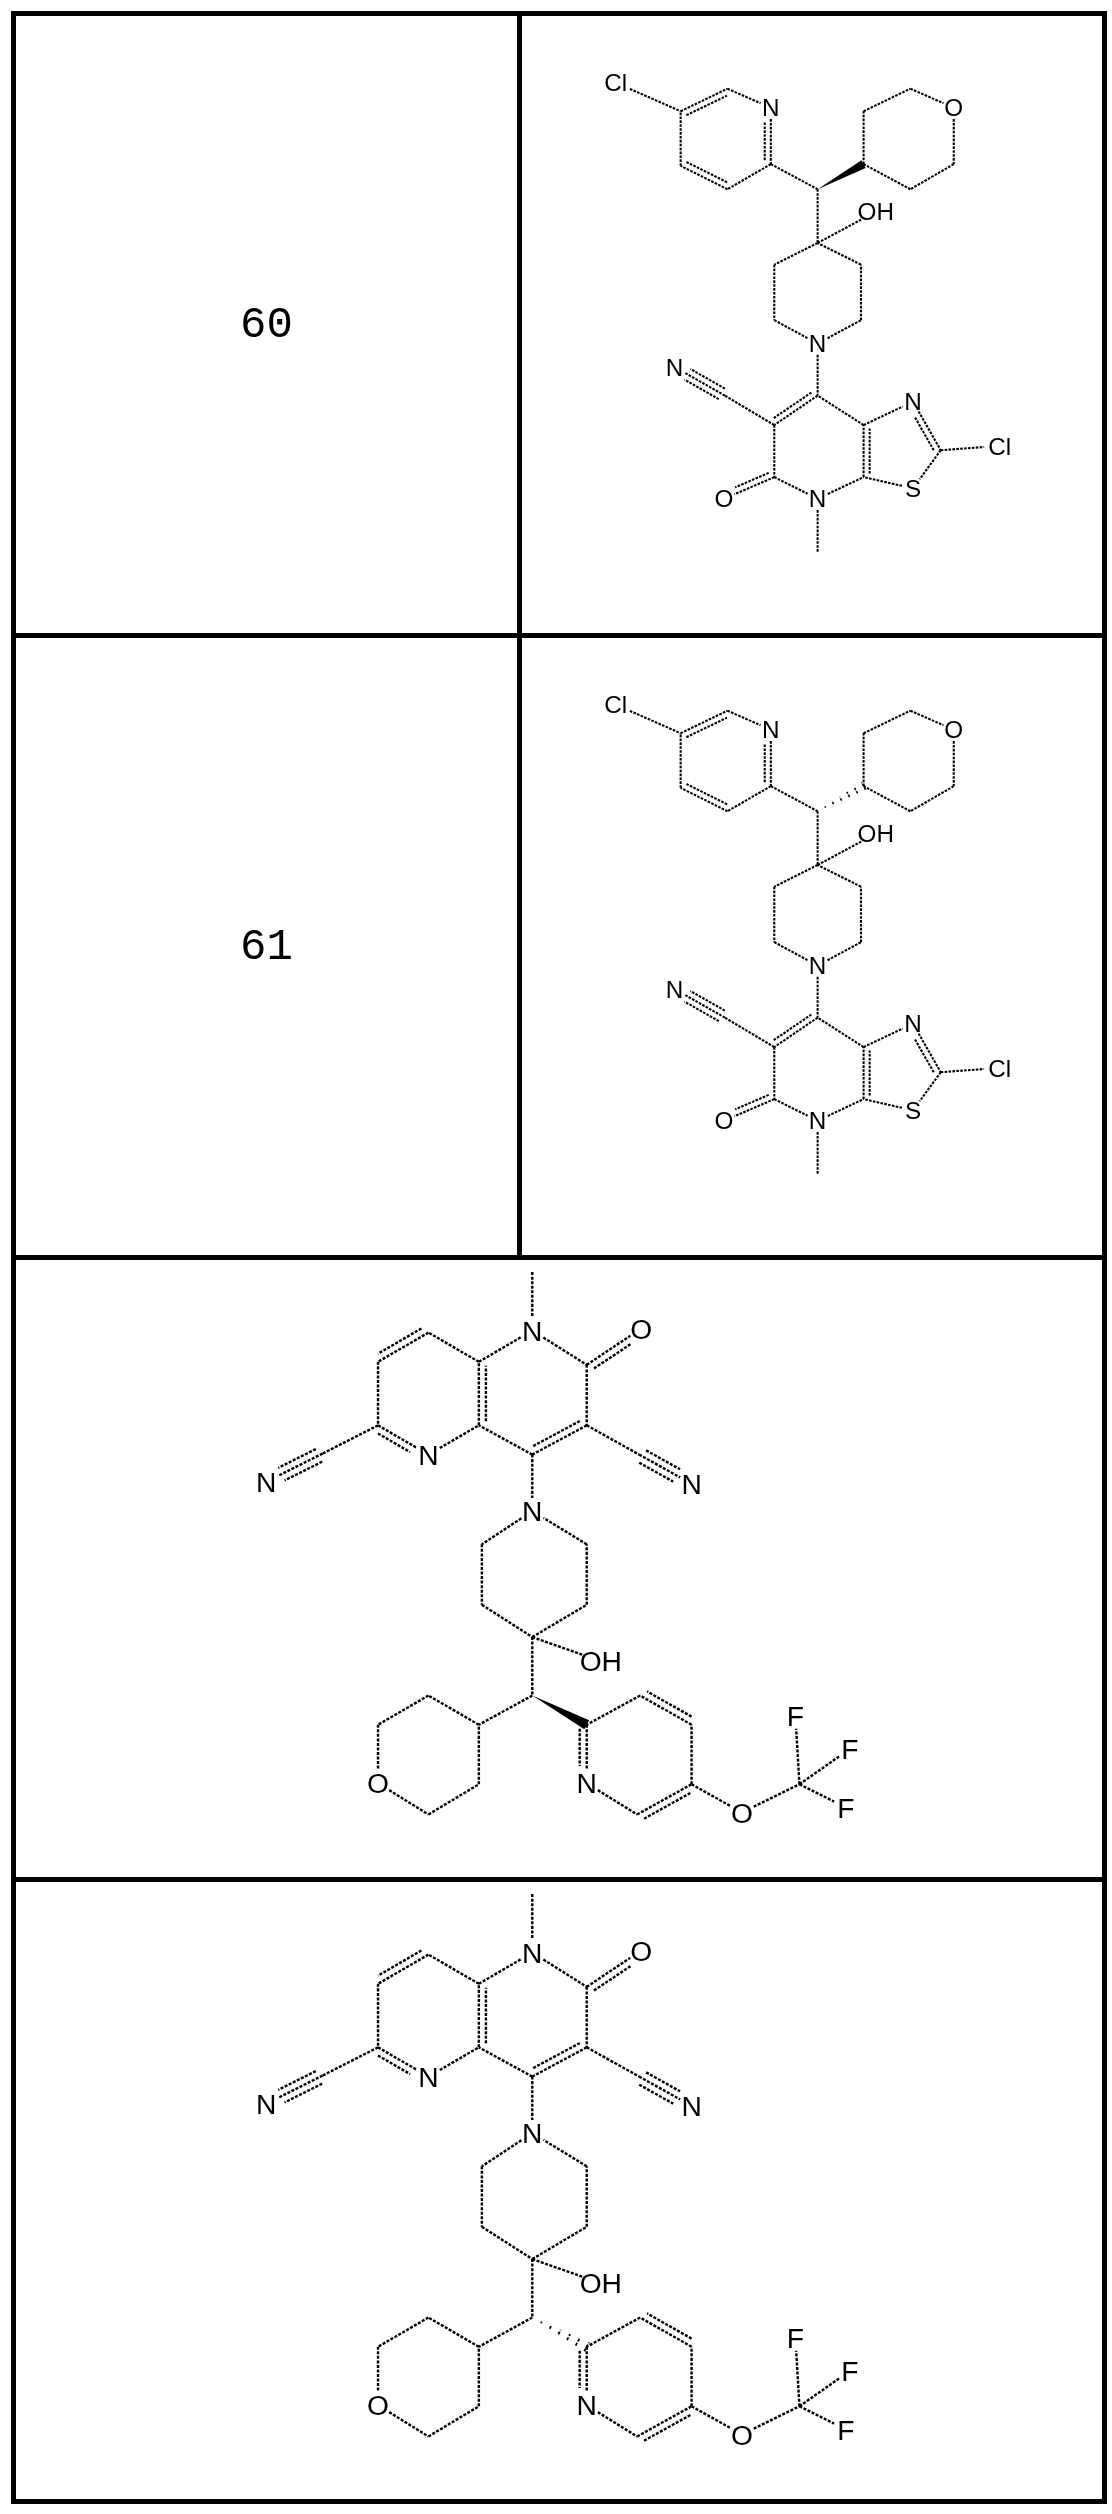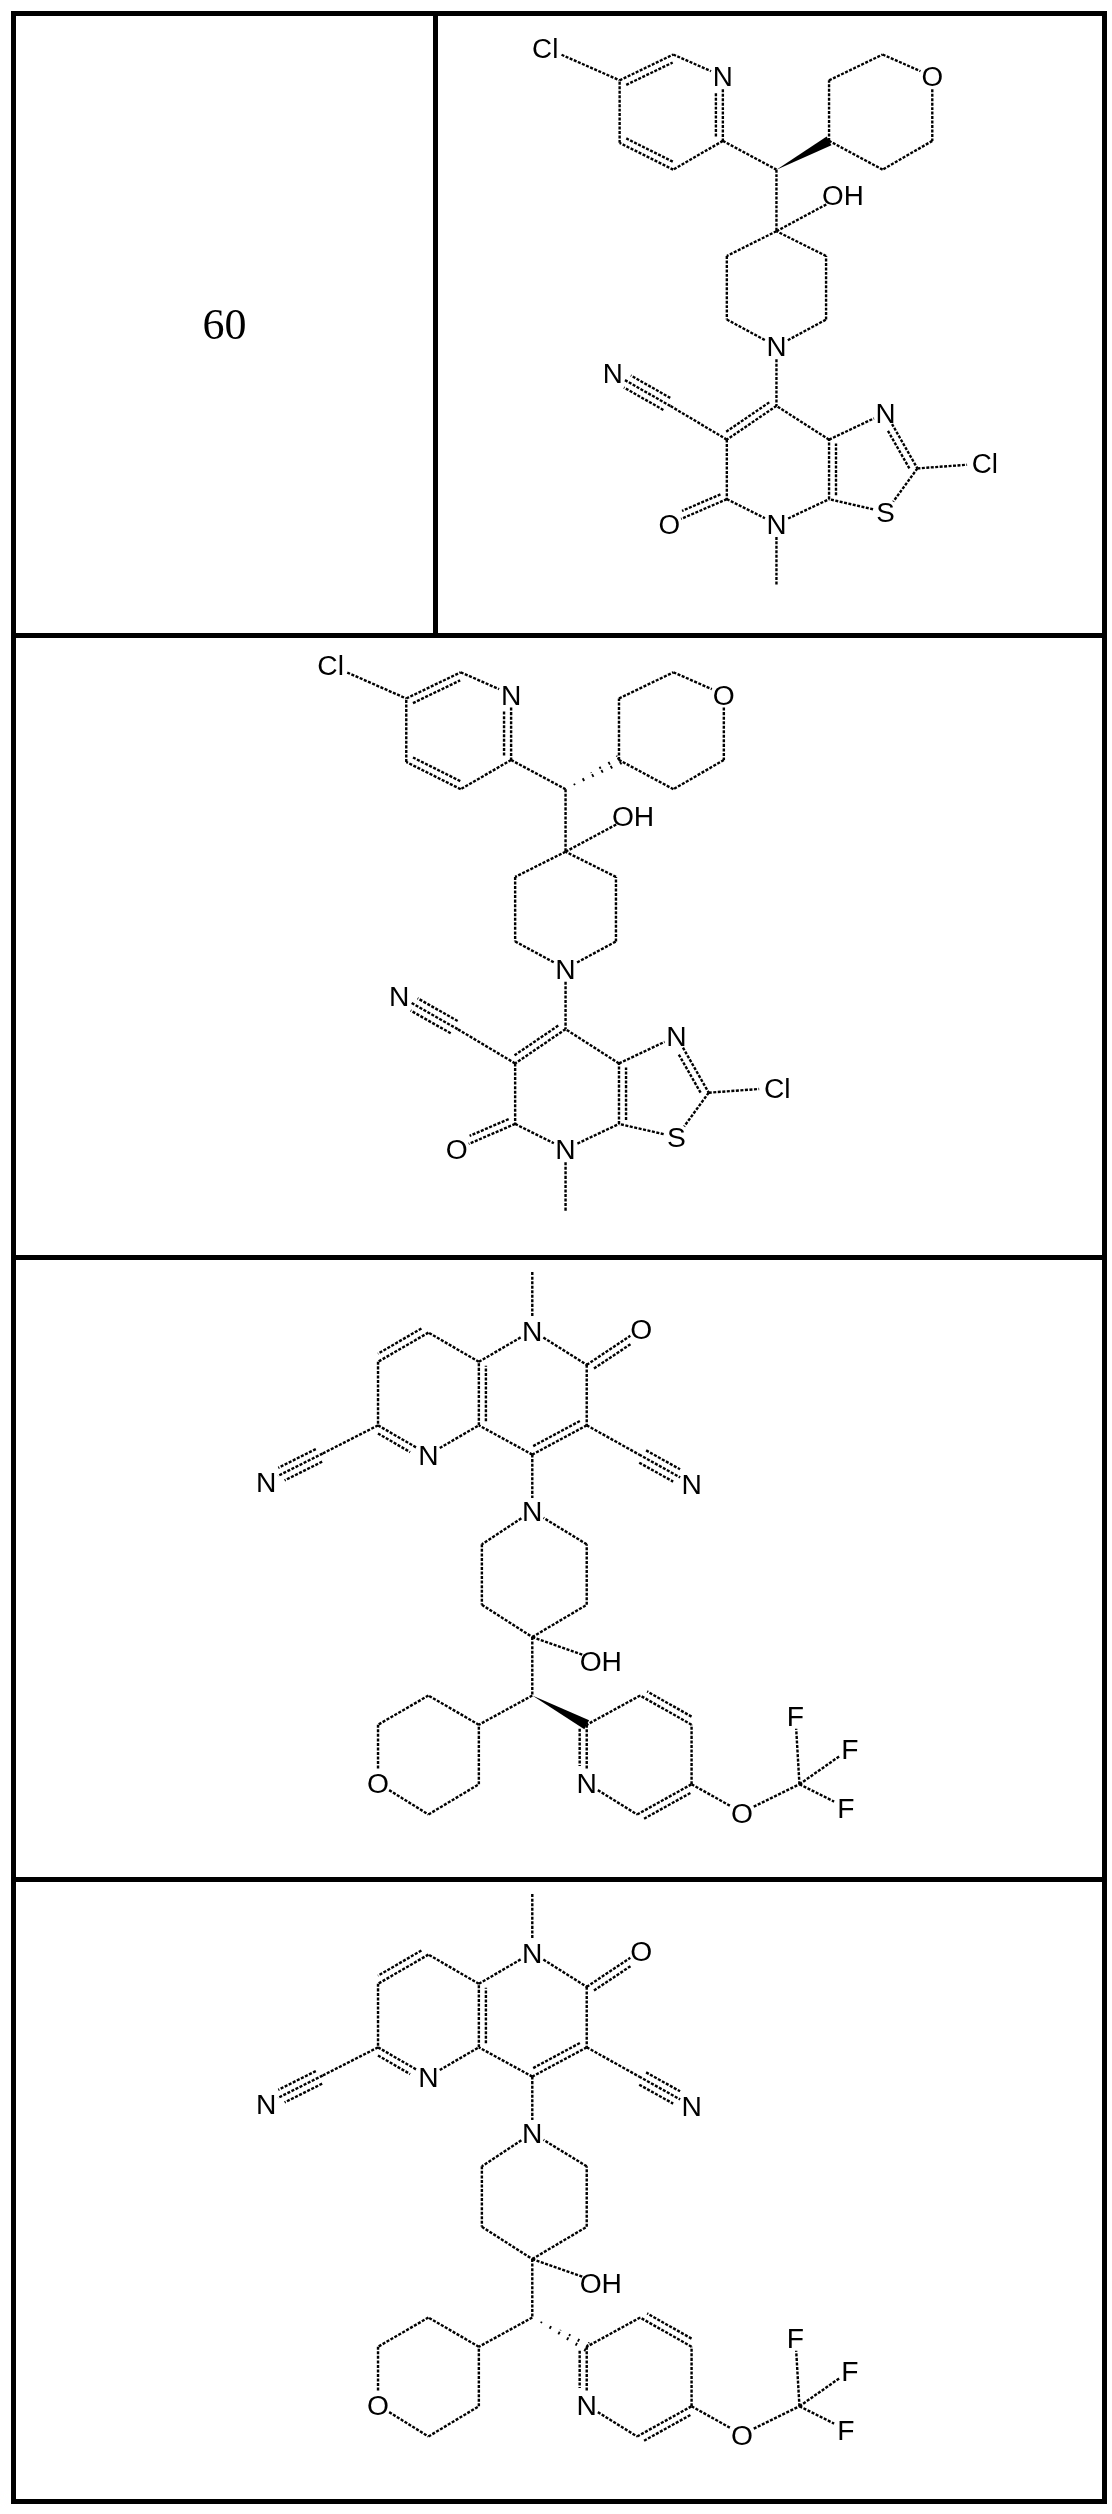--- a/index.html
+++ b/index.html
@@ -1,21 +1,21 @@
 <!DOCTYPE html>
 <html><head>
 <meta charset="utf-8">
 <style>
   html,body{margin:0;padding:0;background:#ffffff;}
   body{width:1112px;height:2514px;position:relative;overflow:hidden;}
   .tbl{position:absolute;left:11px;top:11px;width:1096px;border-collapse:collapse;}
   .row{display:flex;height:622px;border-left:5px solid #000;border-right:5px solid #000;border-bottom:5px solid #000;box-sizing:border-box;}
   .row:first-child{border-top:5px solid #000;height:627px;}
-  .num{width:422px;border-right:5px solid #000;display:flex;align-items:center;justify-content:center;
-       font-family:Liberation Serif, serif;font-size:44px;color:#000;box-sizing:border-box;}
+  .num{width:506px;border-right:5px solid #000;display:flex;align-items:center;justify-content:center;
+       font-family:Liberation Mono, monospace;font-size:44px;color:#000;box-sizing:border-box;}
   .struct{flex:1;position:relative;border-radius:10px;}
   .struct svg{position:absolute;left:0;top:0;width:100%;height:100%;}
   .struct text{font-family:"Liberation Sans","DejaVu Sans",sans-serif;font-size:28px;fill:#000;}
 </style>
 </head>
 <body>
 
 <div class="tbl">
   <div class="row">
     <div class="num">60</div>
@@ -77,20 +77,21 @@
           <text x="233" y="517" text-anchor="middle">O</text>
           <text x="341" y="517" text-anchor="middle">N</text>
           <text x="451" y="405" text-anchor="middle">N</text>
           <text x="551" y="456" text-anchor="middle">Cl</text>
           <text x="451" y="505" text-anchor="middle">S</text>
           <text x="176" y="365" text-anchor="middle">N</text>
         </svg>
       </div>
   </div>
   <div class="row">
+    <div class="num">61</div>
     <div class="struct">
         <svg viewBox="0 0 669 612">
           <line x1="124.47567058360978" y1="34.249295056788306" x2="183" y2="60" stroke="#000" stroke-width="2.4" stroke-dasharray="3 1.5"></line>
           <line x1="183" y1="60" x2="237" y2="34" stroke="#000" stroke-width="2.4" stroke-dasharray="3 1.5"></line>
           <line x1="189.64071601044668" y1="64.57174921322209" x2="236.4327026523739" y2="42.0422741634053" stroke="#000" stroke-width="2.4" stroke-dasharray="3 1.5"></line>
           <line x1="237" y1="34" x2="275.10090457850407" y2="50.76439801454178" stroke="#000" stroke-width="2.4" stroke-dasharray="3 1.5"></line>
           <line x1="287" y1="69" x2="287" y2="121" stroke="#000" stroke-width="2.4" stroke-dasharray="3 1.5"></line>
           <line x1="280" y1="73" x2="280" y2="117" stroke="#000" stroke-width="2.4" stroke-dasharray="3 1.5"></line>
           <line x1="287" y1="121" x2="237" y2="150" stroke="#000" stroke-width="2.4" stroke-dasharray="3 1.5"></line>
           <line x1="237" y1="150" x2="183" y2="123" stroke="#000" stroke-width="2.4" stroke-dasharray="3 1.5"></line>

